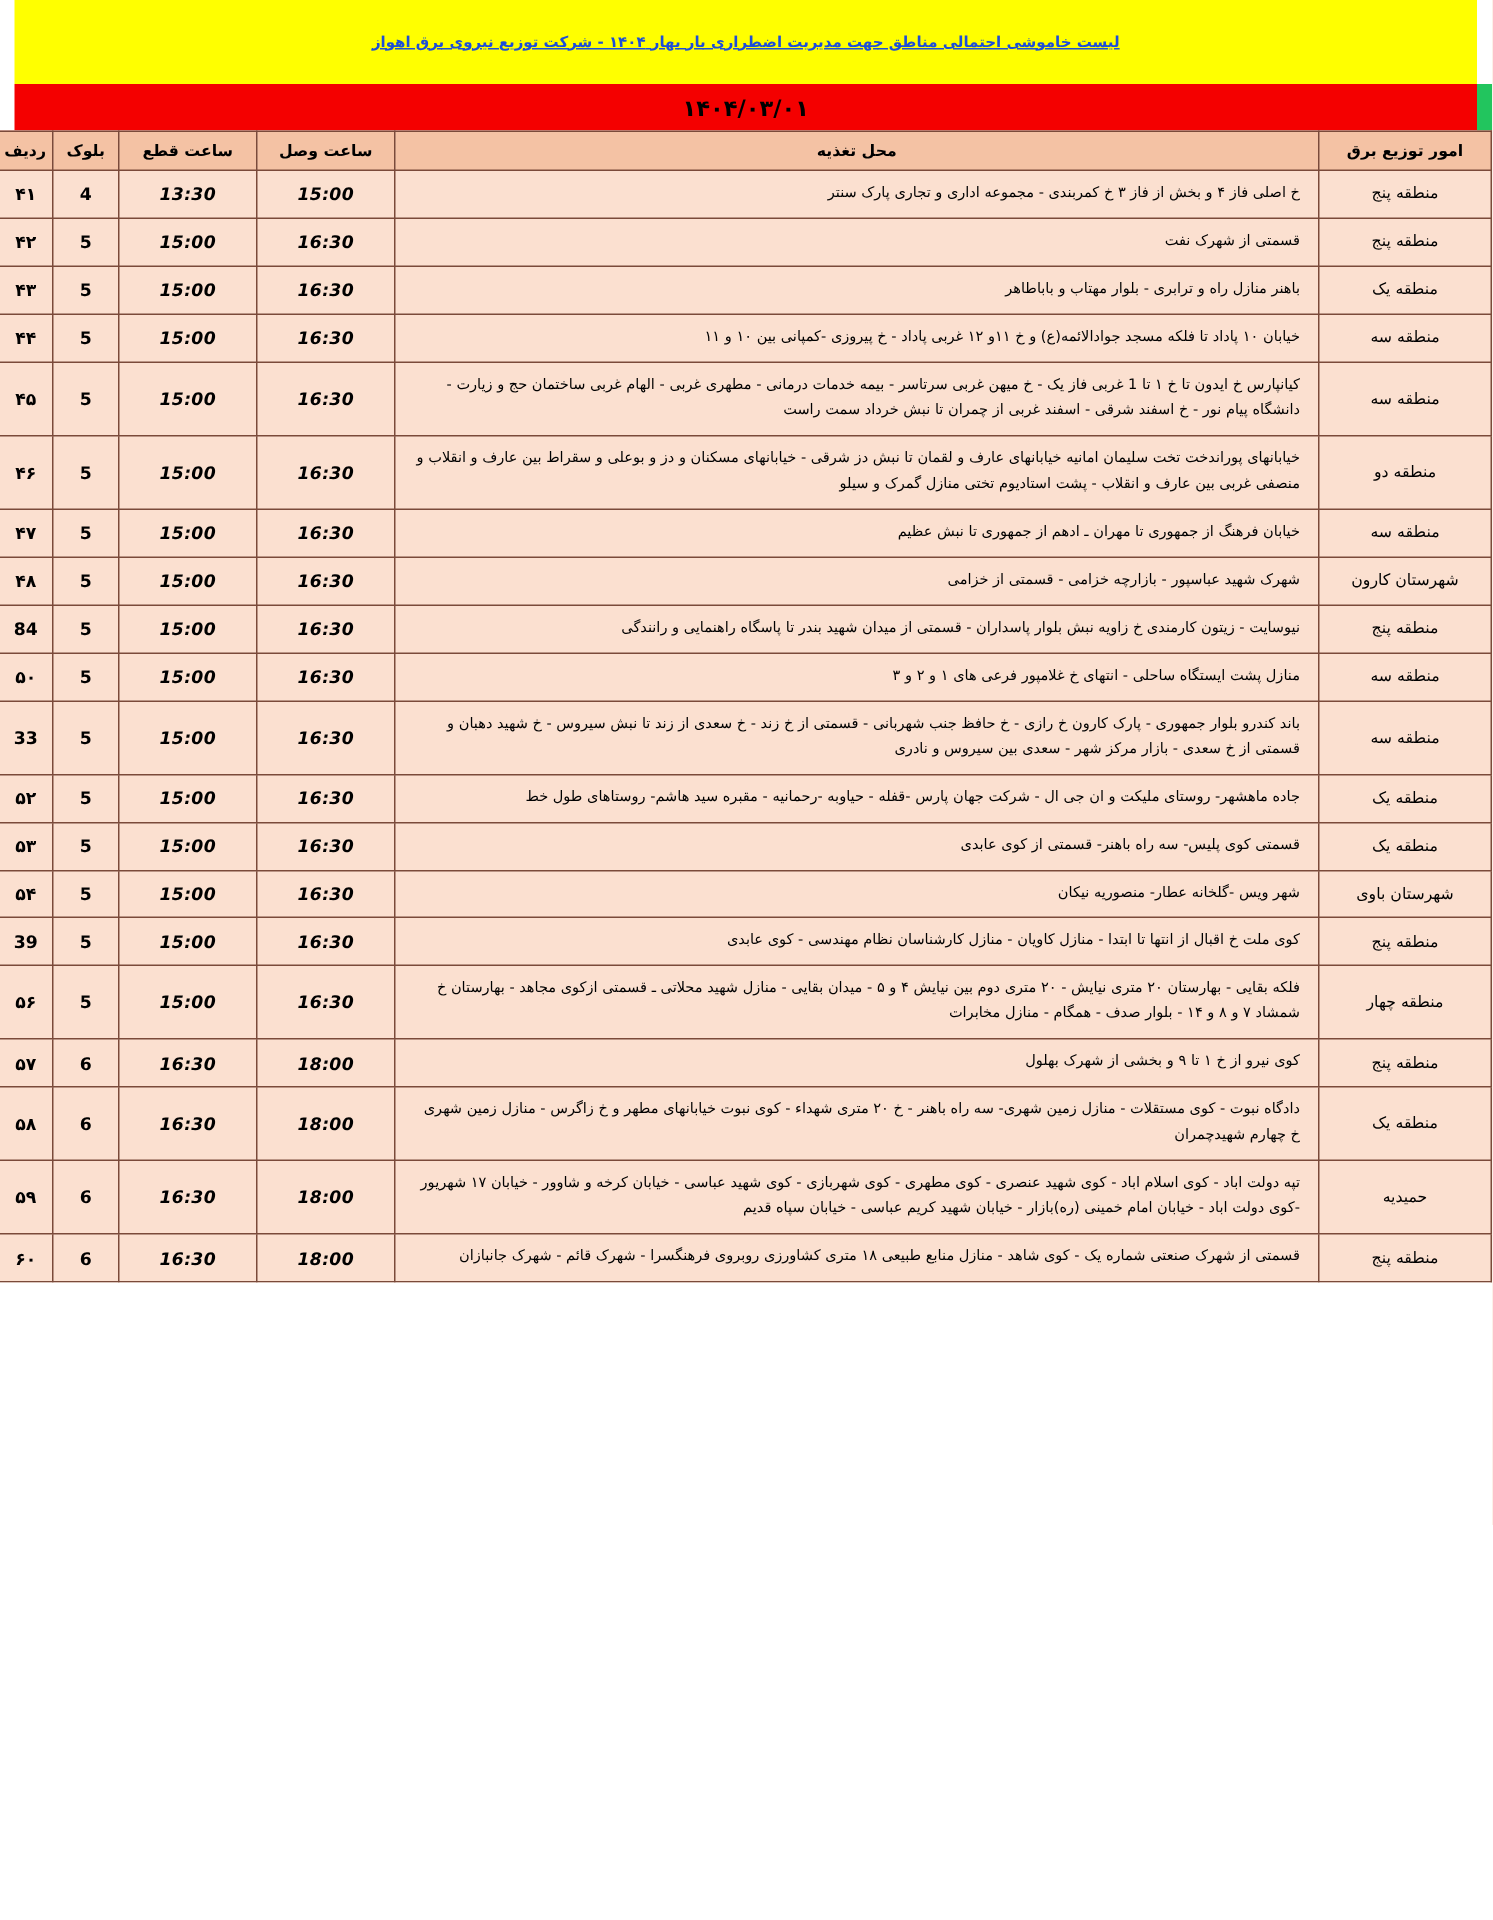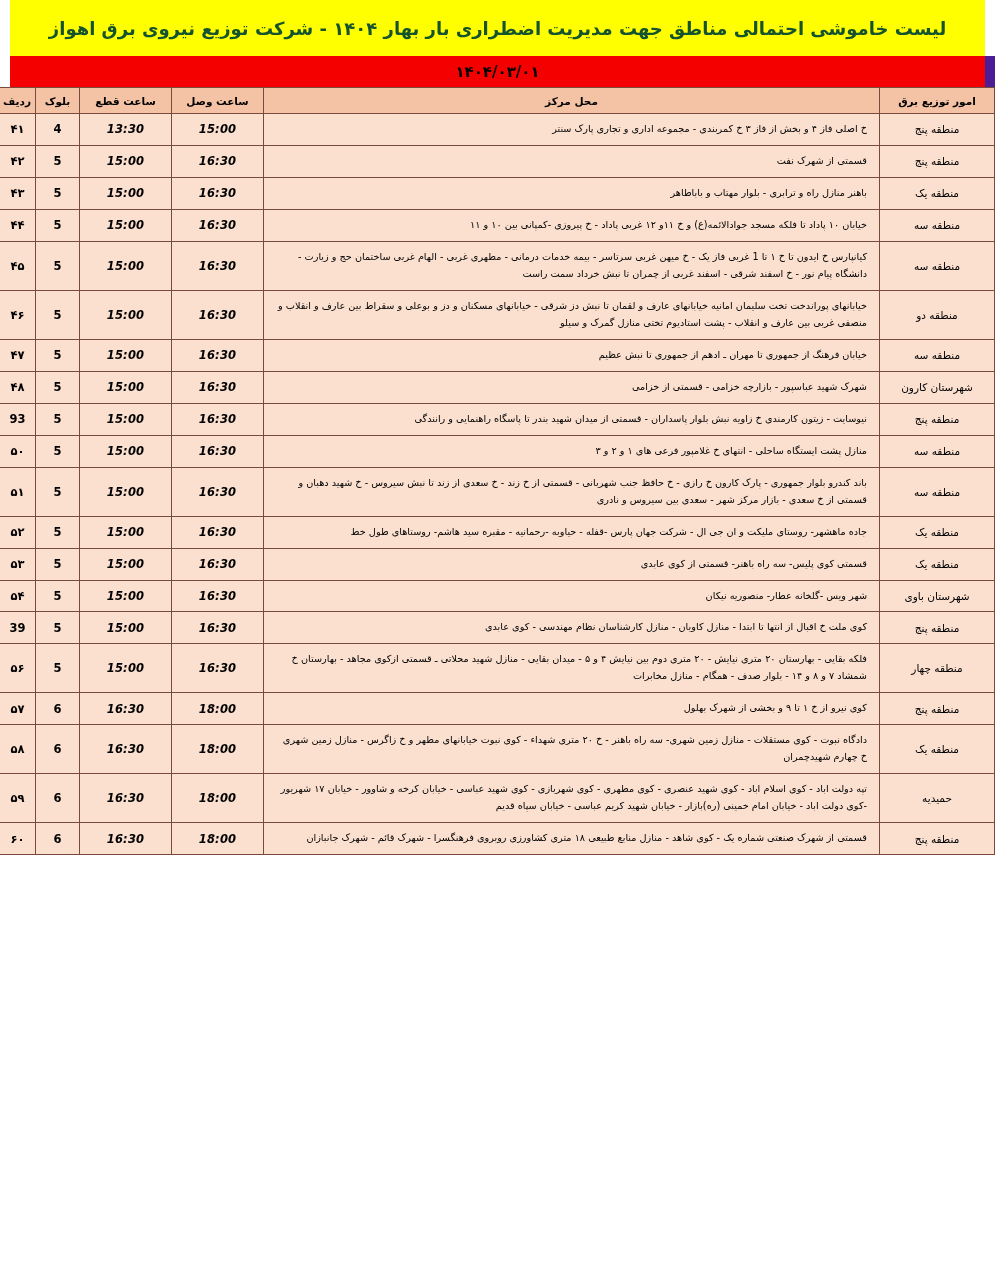--- a/index.html
+++ b/index.html
@@ -22,34 +22,35 @@
   .title-bar {
     background: #ffff00;
     height: 56px;
     display: flex;
     align-items: center;
     justify-content: center;
     border-left: 10px solid #ffffff;
     border-right: 10px solid #ffffff;
   }
   .title-bar .title-text {
-    font-size: 18px;
-    font-weight: bold;
-    color: #14532d;
+    font-size: 10px;
+    font-weight: bold;
+    color: #1d4ed8;
     letter-spacing: 0;
     white-space: nowrap;
+    text-decoration: underline;
   }
   .date-bar {
     background: #f40000;
     height: 31px;
     display: flex;
     align-items: center;
     justify-content: center;
     border-left: 10px solid #ffffff;
-    border-right: 10px solid #4c1d95;
+    border-right: 10px solid #22c55e;
   }
   .date-bar .date-text {
     font-size: 15px;
     font-weight: bold;
     color: #000000;
   }
   table.grid {
     width: 995px;
     border-collapse: collapse;
     table-layout: fixed;
@@ -120,21 +121,21 @@
       <col class="c-region">
       <col class="c-loc">
       <col class="c-on">
       <col class="c-off">
       <col class="c-block">
       <col class="c-radif">
     </colgroup>
     <thead>
       <tr>
         <th>امور توزیع برق</th>
-        <th>محل مرکز</th>
+        <th>محل تغذیه</th>
         <th>ساعت وصل</th>
         <th>ساعت قطع</th>
         <th>بلوک</th>
         <th>ردیف</th>
       </tr>
     </thead>
     <tbody id="tbody">
         <tr>
           <td class="region">منطقه پنج</td>
           <td class="loc">خ اصلی فاز ۴ و بخش از فاز ۳ خ کمربندی - مجموعه اداری و تجاری پارک سنتر</td>
@@ -198,37 +199,37 @@
           <td class="time">15:00</td>
           <td class="block">5</td>
           <td class="num">۴۸</td>
         </tr>
         <tr>
           <td class="region">منطقه پنج</td>
           <td class="loc">نیوسایت - زیتون کارمندی خ زاویه نبش بلوار پاسداران - قسمتی از میدان شهید بندر تا پاسگاه راهنمایی و رانندگی</td>
           <td class="time">16:30</td>
           <td class="time">15:00</td>
           <td class="block">5</td>
-          <td class="num">93</td>
+          <td class="num">84</td>
         </tr>
         <tr>
           <td class="region">منطقه سه</td>
           <td class="loc">منازل پشت ایستگاه ساحلی - انتهای خ غلامپور فرعی های ۱ و ۲ و ۳</td>
           <td class="time">16:30</td>
           <td class="time">15:00</td>
           <td class="block">5</td>
           <td class="num">۵۰</td>
         </tr>
         <tr>
           <td class="region">منطقه سه</td>
           <td class="loc">باند کندرو بلوار جمهوری  - پارک کارون خ رازی - خ حافظ جنب شهربانی  - قسمتی از خ زند - خ سعدی از زند تا نبش سیروس - خ شهید دهبان و قسمتی از خ سعدی - بازار مرکز شهر -  سعدی بین سیروس و نادری</td>
           <td class="time">16:30</td>
           <td class="time">15:00</td>
           <td class="block">5</td>
-          <td class="num">۵۱</td>
+          <td class="num">33</td>
         </tr>
         <tr>
           <td class="region">منطقه یک</td>
           <td class="loc">جاده ماهشهر- روستای ملیکت و ان جی ال  - شرکت جهان پارس -قفله - حیاوبه -رحمانیه - مقبره سید هاشم- روستاهای طول خط</td>
           <td class="time">16:30</td>
           <td class="time">15:00</td>
           <td class="block">5</td>
           <td class="num">۵۲</td>
         </tr>
         <tr>

